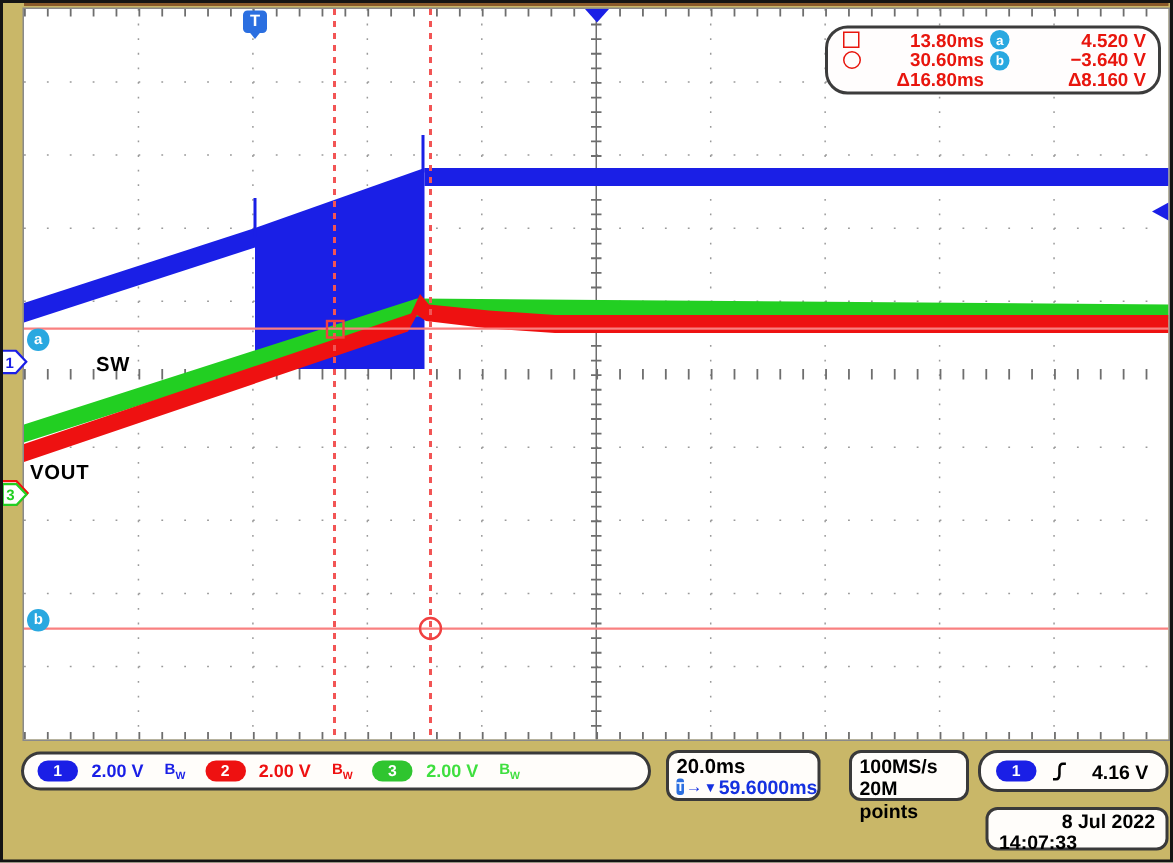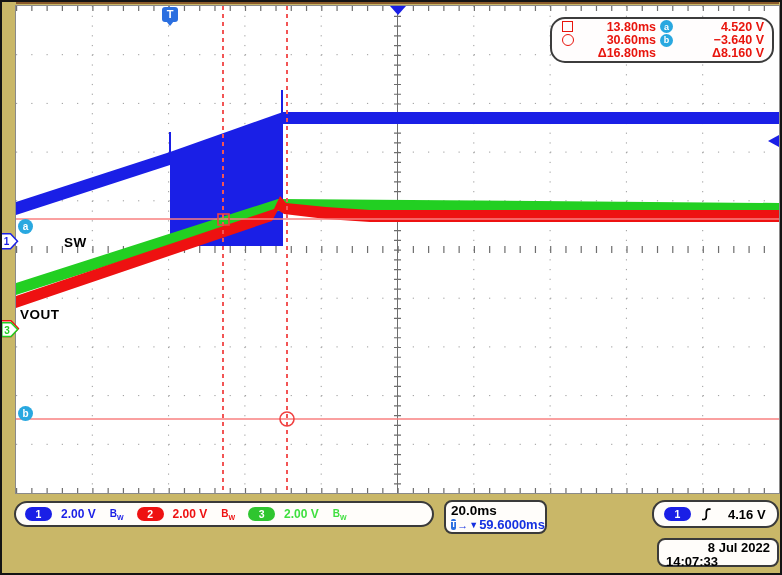--- a/index.html
+++ b/index.html
@@ -158,20 +158,24 @@
   <div class="box tbbox">
     <div class="tb1">20.0ms</div>
     <div class="tb2">
       <span class="ticon">T</span>
       <span class="arr">→</span>
       <span class="tri">▼</span>
       <span>59.6000ms</span>
     </div>
   </div>
 
+  <div class="box acqbox">
+    <div>100MS/s</div>
+    <div>20M points</div>
+  </div>
 
   <div class="box trigbox">
     <span class="badge" style="background:#1A1FE6;">1</span>
     <svg width="11" height="13">
       <path d="M1,11.5 H3 Q5.3,11.5 5.3,8 V4.6 Q5.3,1.2 7.6,1.2 H9.6" fill="none" stroke="#000" stroke-width="1.7"></path>
     </svg>
     <span class="triglvl">4.16 V</span>
   </div>
 
   <div class="box datebox">

